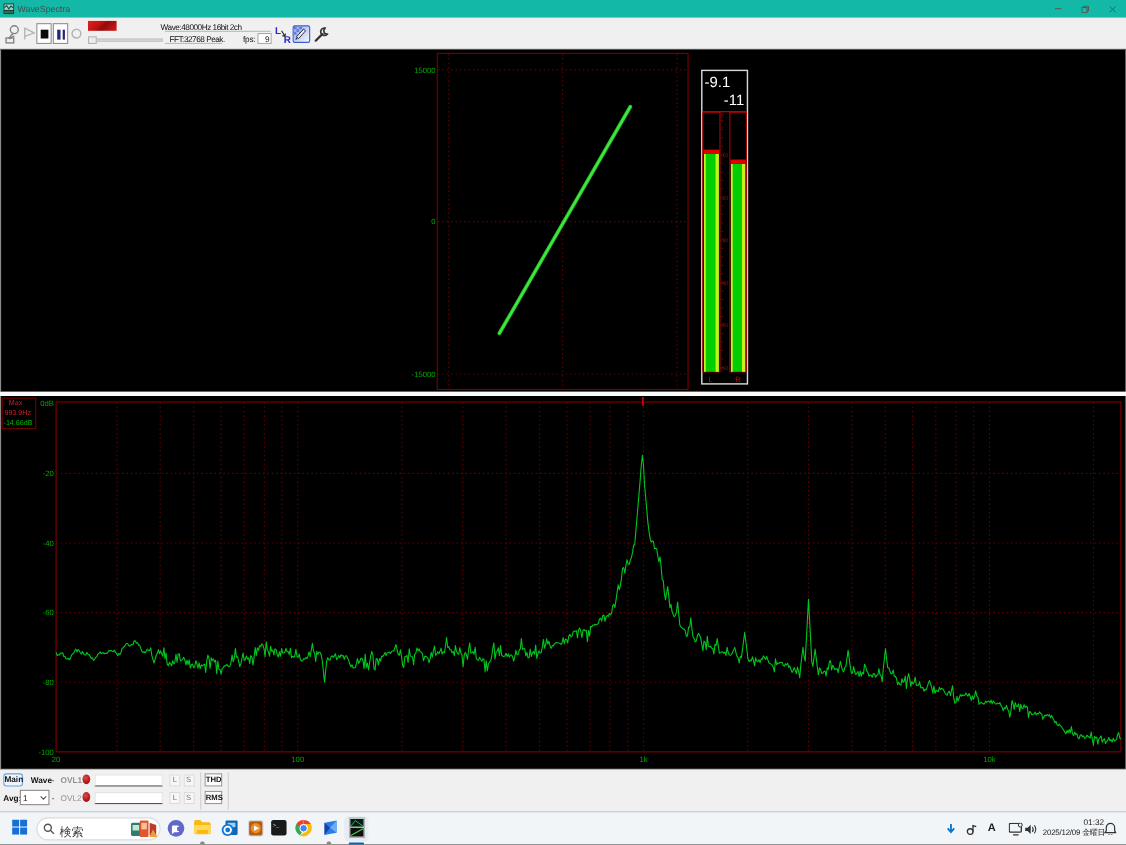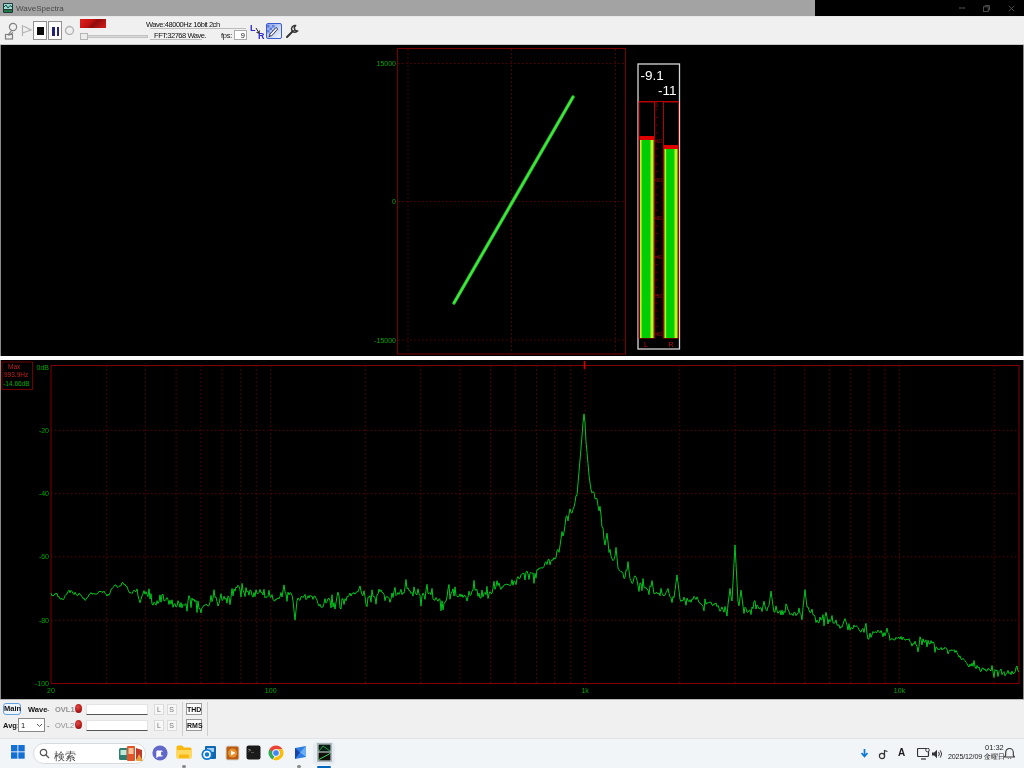--- a/index.html
+++ b/index.html
@@ -1,18 +1,18 @@
 <!DOCTYPE html>
 <html><head><meta charset="utf-8"><style>
 *{margin:0;padding:0;box-sizing:border-box}
 body{width:1024px;height:768px;background:#000;font-family:"Liberation Sans",sans-serif;overflow:hidden;position:relative}
 .abs{position:absolute}
 </style></head><body>
 
-<div class="abs" style="left:0;top:0;width:815px;height:16px;background:#a3a3a3">
+<div class="abs" style="left:0;top:0;width:1024px;height:16px;background:#14b8a6">
  <svg class="abs" style="left:3px;top:3px" width="10" height="10">
       <rect width="10" height="10" rx="1" fill="#1d3a3a"></rect>
       <rect x="1" y="1" width="8" height="5" fill="#9fd8cf"></rect>
       <path d="M1 4 L3 2 L5 5 L7 2.5 L9 4" stroke="#0a4f46" stroke-width="1" fill="none"></path>
       <rect x="1" y="7" width="8" height="2" fill="#274"></rect>
     </svg>
  <span class="abs" style="left:16px;top:3.5px;font-size:8px;color:#4a4a4a">WaveSpectra</span>
  <svg class="abs" style="left:959px;top:7px" width="6" height="2">
       <path d="M0 1 h6" stroke="#555" stroke-width="1"></path>
     </svg>
@@ -41,21 +41,21 @@
  <div class="abs" style="left:56.5px;top:10px;width:2.5px;height:9px;background:#23237a"></div>
  <svg class="abs" style="left:64px;top:8px" width="12" height="12">
       <circle cx="5.5" cy="5.5" r="4" fill="none" stroke="#b5b5b5" stroke-width="1.4"></circle>
     </svg>
  <div class="abs" style="left:80px;top:2px;width:26px;height:8.5px;background:linear-gradient(135deg,#e02020 0%,#c01010 40%,#8f0c0c 55%,#d81c1c 100%)"></div>
  <div class="abs" style="left:80px;top:18px;width:68px;height:3px;background:#dadada;border:1px solid #c2c2c2"></div>
  <div class="abs" style="left:80px;top:16px;width:8px;height:7px;background:#ececec;border:1px solid #b5b5b5"></div>
  <div class="abs" style="left:150px;top:2px;width:96px;height:10px;border-bottom:1px solid #bbb"></div>
  <span class="abs" style="left:146px;top:3px;font-size:7.5px;color:#111;letter-spacing:-0.45px">Wave:48000Hz 16bit 2ch</span>
  <div class="abs" style="left:150px;top:13px;width:52px;height:10px;border-bottom:1px solid #bbb"></div>
- <span class="abs" style="left:154px;top:14px;font-size:7.5px;color:#111;letter-spacing:-0.45px">FFT:32768 Wave.</span>
+ <span class="abs" style="left:154px;top:14px;font-size:7.5px;color:#111;letter-spacing:-0.45px">FFT:32768 Peak.</span>
  <span class="abs" style="left:221px;top:14px;font-size:7.5px;color:#111;letter-spacing:-0.25px">fps:</span>
  <div class="abs" style="left:234px;top:12.5px;width:13px;height:10px;background:#fff;border:1px solid #aaa;font-size:7.5px;color:#111;text-align:right;padding-right:1px">9</div>
  <svg class="abs" style="left:249px;top:5px" width="17" height="18">
    <text x="1" y="9" font-size="9px" font-weight="bold" fill="#2a2ad0" font-family="Liberation Sans">L</text>
    <text x="9" y="17" font-size="9px" font-weight="bold" fill="#2a2ad0" font-family="Liberation Sans">R</text>
    <path d="M7 6 l3 5 m0 0 l-2.5 -0.5 m2.5 0.5 l0.5 -2.5" stroke="#222" stroke-width="1" fill="none"></path>
  </svg>
  <div class="abs" style="left:266px;top:6px;width:16px;height:16px;border:1.5px solid #3b5bd0;border-radius:2px;background:linear-gradient(135deg,#8aa2e8 0%,#c8d4f4 55%,#f5f7fd 100%)">
    <svg width="13" height="13">
     <g fill="#4e6fd8" opacity="0.8">

